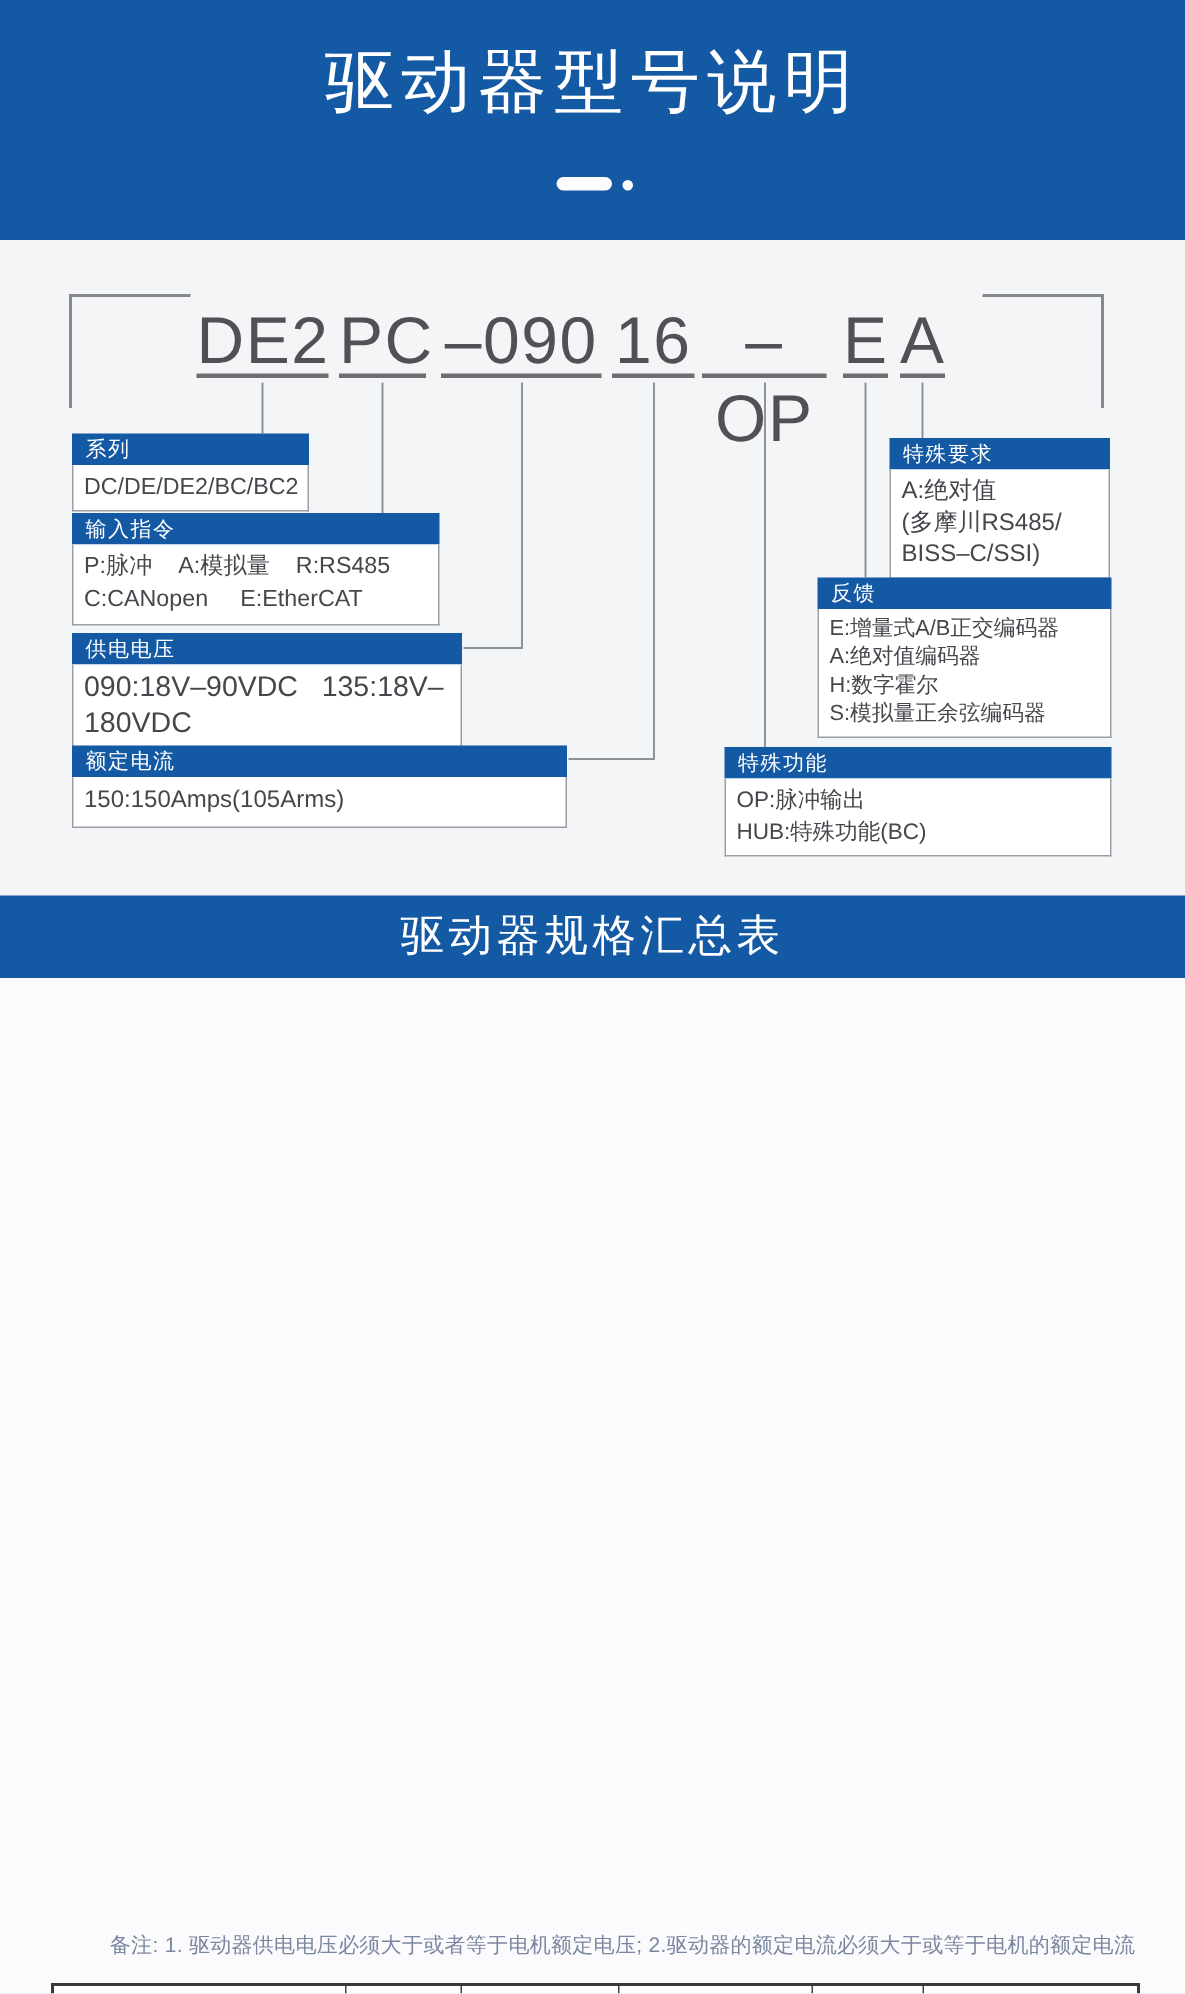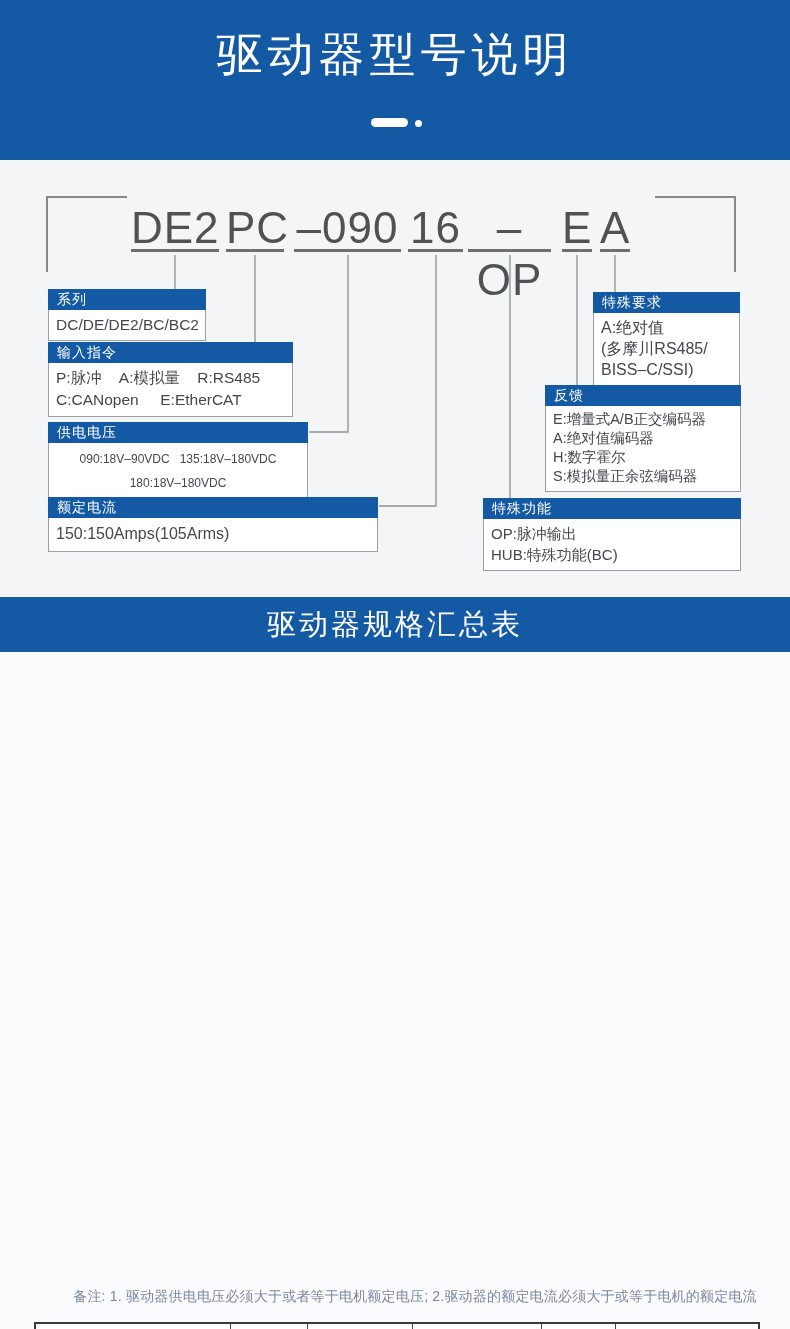--- a/index.html
+++ b/index.html
@@ -51,21 +51,21 @@
     background:#ffffff; border:1px solid #9aa0a6; border-top:none;
     padding:4px 7px 5px 7px; color:#45474c;
   }
   .box-line{ white-space:pre-wrap; }
 
   .box-series{ left:48px; top:129px; width:158px; }
   .box-series .box-line{ font-size:15.5px; line-height:21px; }
   .box-input{ left:48px; top:182px; width:245px; }
   .box-input .box-line{ font-size:15.5px; line-height:22px; }
   .box-voltage{ left:48px; top:262px; width:260px; }
-  .box-voltage .box-line{ font-size:12px; line-height:24px;text-align:center; }
+  .box-voltage .box-line{ font-size:19px; line-height:24px; }
   .box-current{ left:48px; top:337px; width:330px; }
   .box-current .box-line{ font-size:16px; line-height:24px; }
   .box-special-req{ left:593px; top:132px; width:147px; }
   .box-special-req .box-line{ font-size:16px; line-height:21px; }
   .box-feedback{ left:545px; top:225px; width:196px; }
   .box-feedback .box-line{ font-size:14.5px; line-height:19px; }
   .box-special-func{ left:483px; top:338px; width:258px; }
   .box-special-func .box-line{ font-size:15px; line-height:21px; }
 
   

